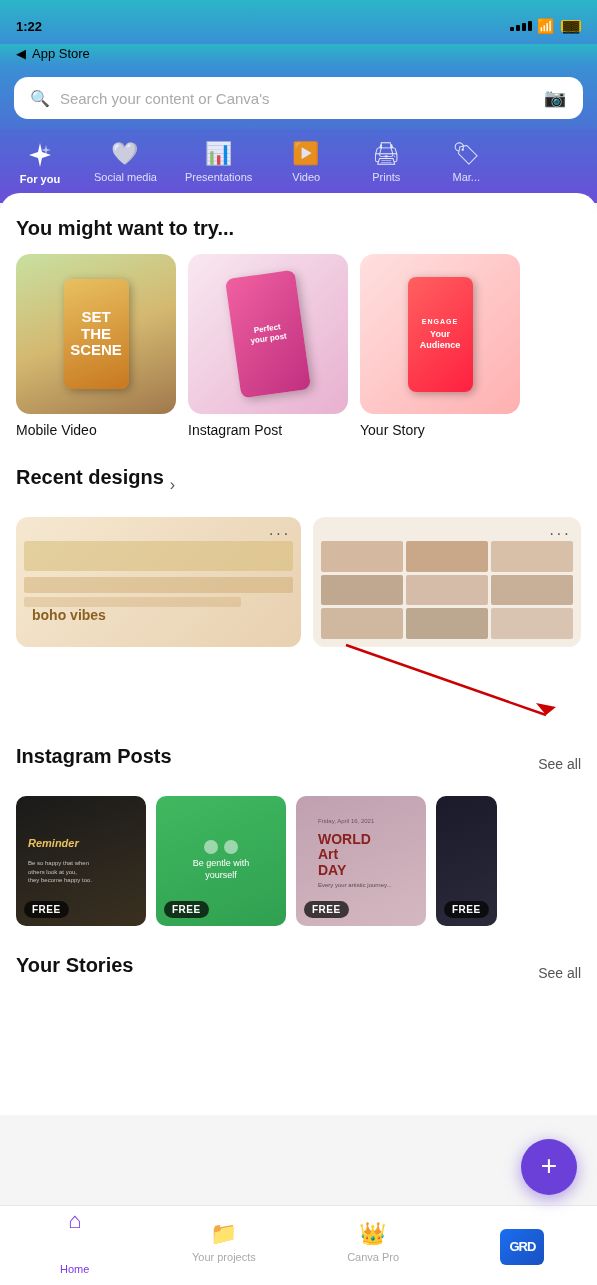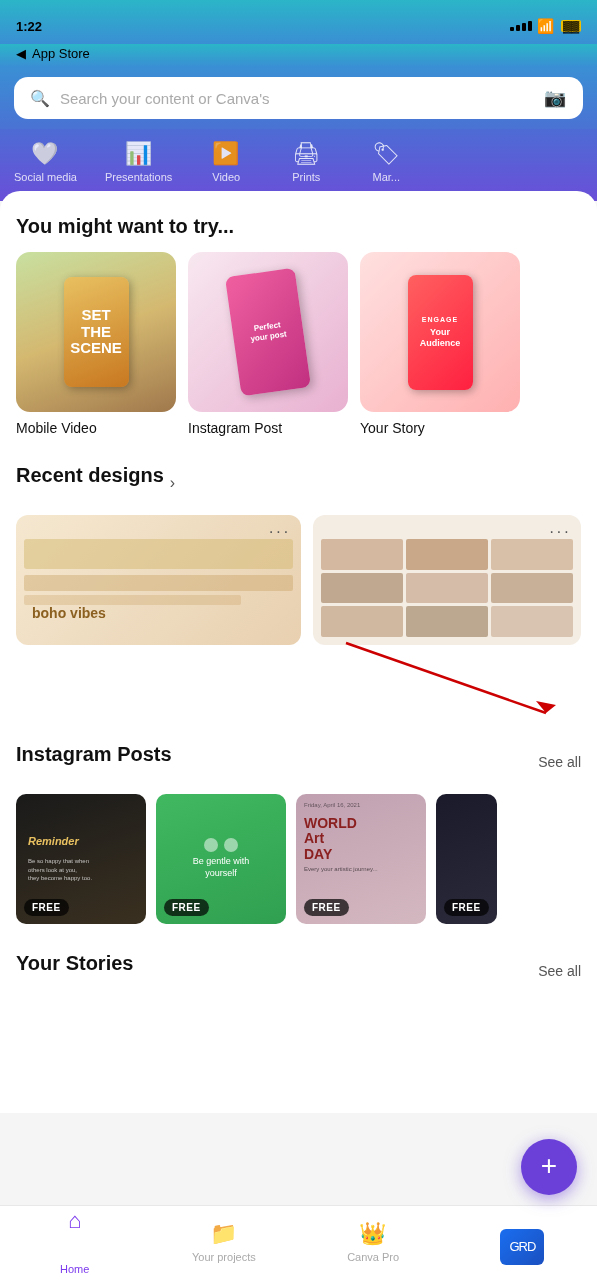--- a/index.html
+++ b/index.html
@@ -399,21 +399,21 @@
     .gentle-text {
       color: #fff;
       font-size: 9px;
       text-align: center;
       line-height: 1.3;
     }
 
     .ig-post-3-content {
       position: absolute;
       top: 0; left: 0; right: 0; bottom: 0;
-      padding: 8px;
+      padding: 22px;
     }
     .world-art-date {
       color: rgba(0,0,0,0.5);
       font-size: 6px;
     }
     .world-art-text {
       color: #8b2020;
       font-size: 14px;
       font-weight: 900;
       line-height: 1.1;
@@ -493,21 +493,21 @@
     .grd-icon {
       width: 44px;
       height: 36px;
       background: linear-gradient(135deg, #1a6ef0 0%, #1a50c0 100%);
       border-radius: 6px;
       display: flex;
       align-items: center;
       justify-content: center;
       color: #fff;
       font-size: 13px;
-      font-weight: 400;
+      font-weight: 700;
       letter-spacing: -1px;
       margin-top: 10px;
     }
 
     
     .arrow-svg-container {
       position: relative;
       height: 100px;
       margin-top: -20px;
       margin-bottom: -60px;
@@ -564,20 +564,29 @@
   <div class="search-container">
     <div class="search-bar">
       <span class="search-icon-wrap">🔍</span>
       <span class="search-placeholder">Search your content or Canva's</span>
       <span class="camera-icon-wrap">📷</span>
     </div>
   </div>
 
   <div class="nav-tabs">
 
+    <div class="nav-tab active">
+      <div class="spark-icon">
+        <svg class="spark-svg" viewBox="0 0 28 28" fill="none">
+          <path d="M14 2 L16 11 L25 14 L16 17 L14 26 L12 17 L3 14 L12 11 Z" fill="white"></path>
+          <path d="M20 4 L21 8 L25 9 L21 10 L20 14 L19 10 L15 9 L19 8 Z" fill="white" opacity="0.6"></path>
+        </svg>
+      </div>
+      <span class="tab-label">For you</span>
+    </div>
 
     <div class="nav-tab">
       <div class="tab-icon">🤍</div>
       <span class="tab-label">Social media</span>
     </div>
 
     <div class="nav-tab">
       <div class="tab-icon">📊</div>
       <span class="tab-label">Presentations</span>
     </div>

